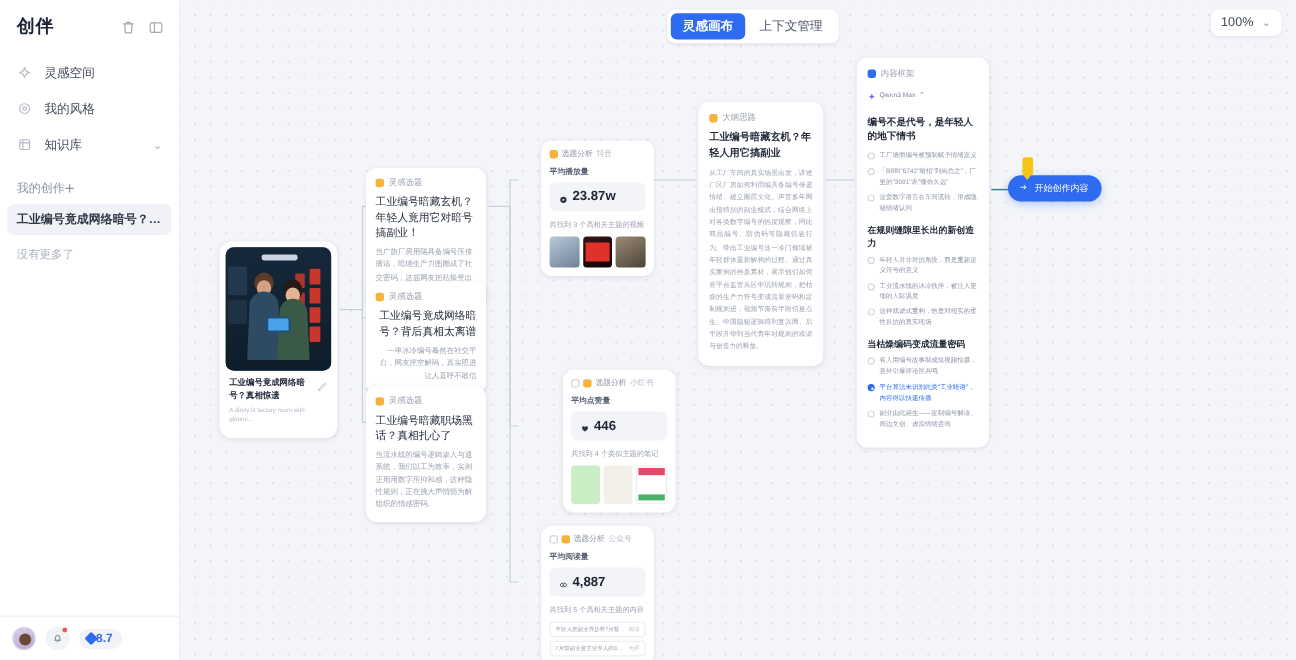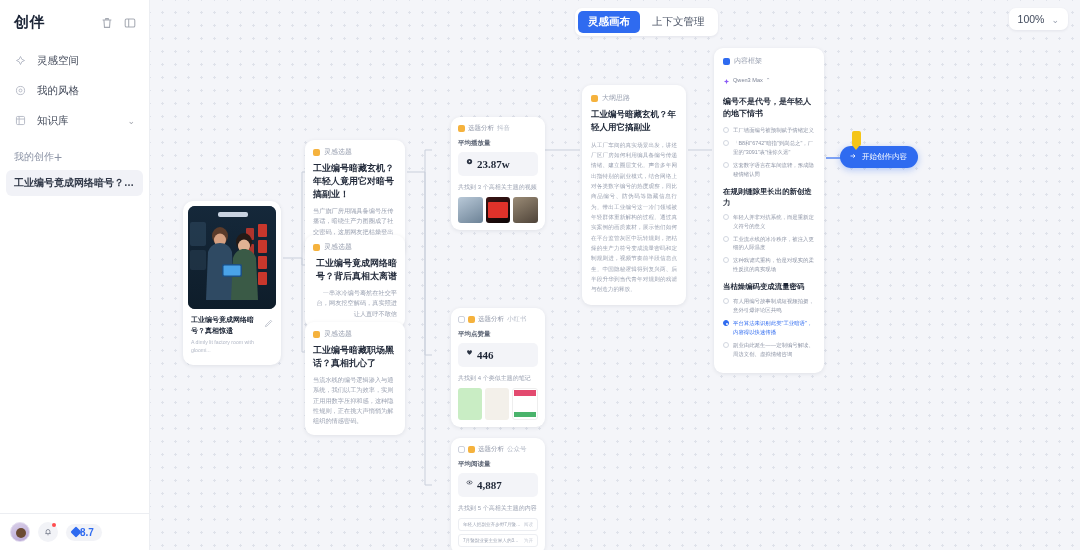--- a/index.html
+++ b/index.html
@@ -94,21 +94,21 @@
     background-image:
       radial-gradient(circle, #dfe2ea 1px, transparent 1.1px);
     background-size: 13px 13px;
     background-position: 6px 6px;
     overflow: hidden;
   }
   .edges { position: absolute; left: 0; top: 0; width: 930px; height: 550px; pointer-events: none; }
 
   
   .tabs {
-    position: absolute; left: 425px; top: 8px;
+    position: absolute; left: 406px; top: 8px;
     background: #ffffff; border-radius: 7px; padding: 3px;
     display: flex; gap: 2px; box-shadow: 0 1px 3px rgba(20,30,60,.08);
     z-index: 30;
   }
   .tab {
     font-size: 10.5px; padding: 4px 10px; border-radius: 5px; cursor: pointer;
     color: #4a5365; white-space: nowrap;
   }
   .tab.active { background: #2f6bf0; color: #fff; font-weight: 600; }
   .zoom-ctl {
@@ -125,21 +125,21 @@
     z-index: 10;
   }
   .node-tag {
     display: flex; align-items: center; gap: 4px;
     font-size: 7px; color: #9aa1b1; margin-bottom: 5px;
   }
   .tag-sq {
     width: 7px; height: 7px; border-radius: 2px; flex: 0 0 auto;
   }
   .node-title {
-    font-size: 9px; font-weight: 700; color: #232b3b; line-height: 1.45;
+    font-size: 9px; font-weight: 400; color: #232b3b; line-height: 1.45;
   }
   .node-body {
     font-size: 6.2px; color: #9aa1b1; line-height: 1.65; margin-top: 5px;
   }
 
   
   .img-card { left: 33px; top: 201px; width: 98px; padding: 5px; border-radius: 10px; }
   .img-thumb {
     width: 88px; height: 103px; border-radius: 7px; overflow: hidden;
     position: relative;
@@ -158,21 +158,21 @@
   
   .ana { width: 94px; padding: 7px; }
   .ana-head { display: flex; align-items: center; gap: 3px; margin-bottom: 6px; }
   .cbox {
     width: 7px; height: 7px; border: 1px solid #cdd2dd; border-radius: 2px; flex:0 0 auto;
   }
   .ana-head-txt { font-size: 6.5px; color: #8e95a6; }
   .ana-label { font-size: 6.5px; color: #5c6474; font-weight: 600; margin-bottom: 4px; }
   .ana-value-box {
     background: #f3f4f8; border-radius: 5px; padding: 6px 8px; margin-bottom: 7px;
-    display: flex; align-items: flex-start; gap: 4px; font-family: Liberation Serif, serif;
+    display: flex; align-items: flex-end; gap: 4px;
   }
   .ana-value { font-size: 11px; font-weight: 700; color: #1d2535; }
   .ana-note { font-size: 6px; color: #9aa1b1; margin-bottom: 5px; }
   .thumbs { display: flex; gap: 3px; }
   .thumb { width: 100%; height: 26px; border-radius: 3px; overflow: hidden; position: relative; }
   .tlist { display: flex; flex-direction: column; gap: 3px; }
   .trow {
     display: flex; gap: 3px; align-items: center;
     border: 1px solid #eceef2; border-radius: 3px; padding: 3px 4px;
   }
@@ -269,20 +269,21 @@
         <span class="chev" style="font-size:9px;">⌄</span>
       </div>
     </nav>
 
     <div class="sb-sec">
       <span>我的创作</span>
       <span class="sb-plus">+</span>
     </div>
 
     <div class="sb-doc">工业编号竟成网络暗号？真...</div>
+    <div class="sb-empty">没有更多了</div>
 
     <div class="sb-foot">
       <div class="avatar"></div>
       <div class="bell">
         <span class="dot"></span>
         <svg viewBox="0 0 16 16" width="10" height="10" fill="none" stroke="#6d7484" stroke-width="1.2">
           <path d="M5 10.5V7a3 3 0 016 0v3.5M3.8 10.5h8.4M7 12.4h2"></path>
         </svg>
       </div>
       <div class="credits">
@@ -408,21 +409,21 @@
       <div class="ana-note">共找到 3 个高相关主题的视频</div>
       <div class="thumbs">
         <div class="thumb" style="background:linear-gradient(150deg,#b9c9d8,#6c8296);"></div>
         <div class="thumb" style="background:linear-gradient(150deg,#3a1414,#0d0606);">
           <div style="position:absolute;inset:20% 8%;background:#e0322a;border-radius:1px;"></div>
         </div>
         <div class="thumb" style="background:linear-gradient(150deg,#9a8b76,#4e4338);"></div>
       </div>
     </div>
 
-    <div class="node ana" style="left:301px; top:308px;">
+    <div class="node ana" style="left:319px; top:308px;">
       <div class="ana-head">
         <span class="cbox"></span>
         <span class="tag-sq" style="background:#f5b23d;"></span>
         <span class="ana-head-txt">选题分析</span>
         <span class="ana-head-txt" style="color:#b3b9c6;">小红书</span>
       </div>
       <div class="ana-label">平均点赞量</div>
       <div class="ana-value-box">
         <svg viewBox="0 0 16 16" width="7" height="7">
             <path d="M8 13S2.5 9.5 2.5 6.3A2.8 2.8 0 018 5a2.8 2.8 0 015.5 1.3C13.5 9.5 8 13 8 13z" fill="#2a3242"></path>

